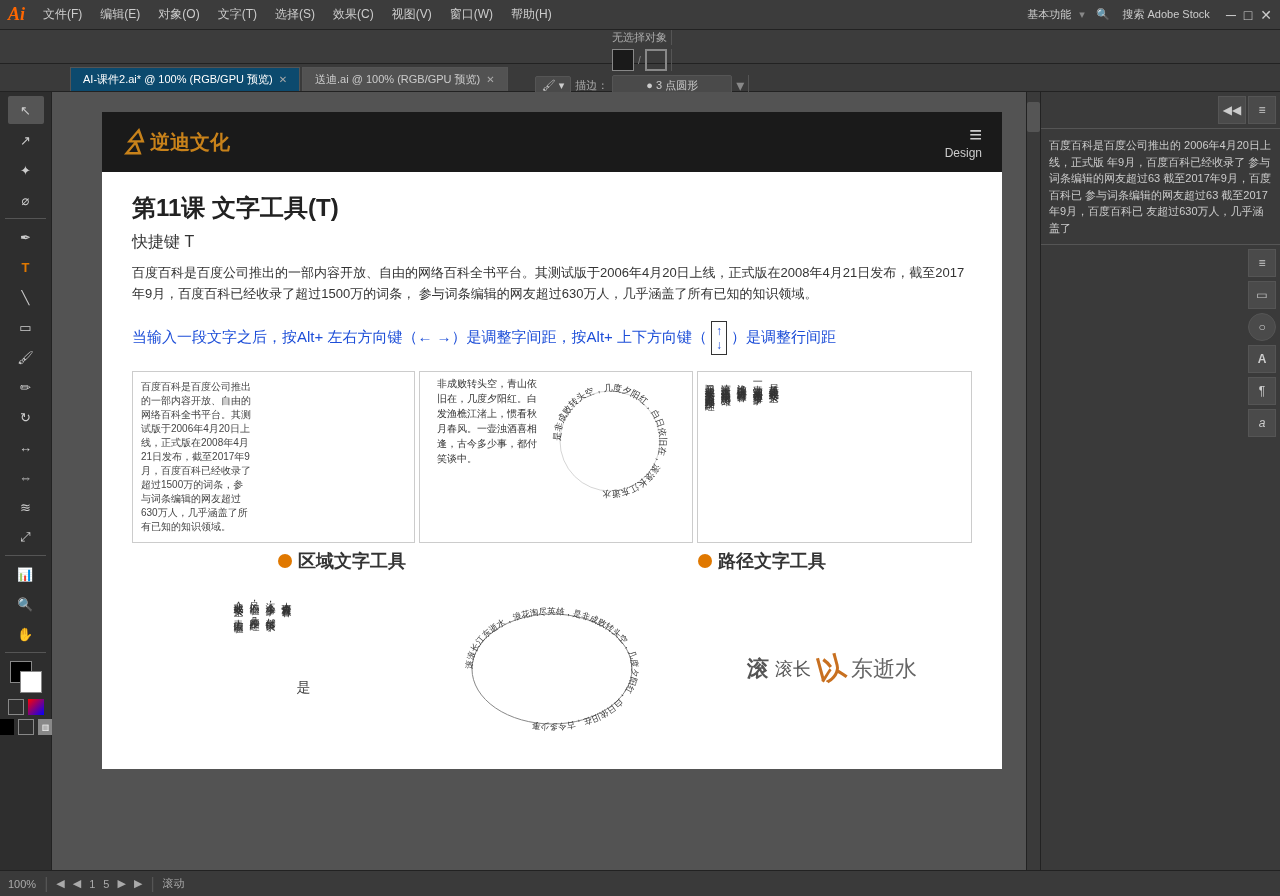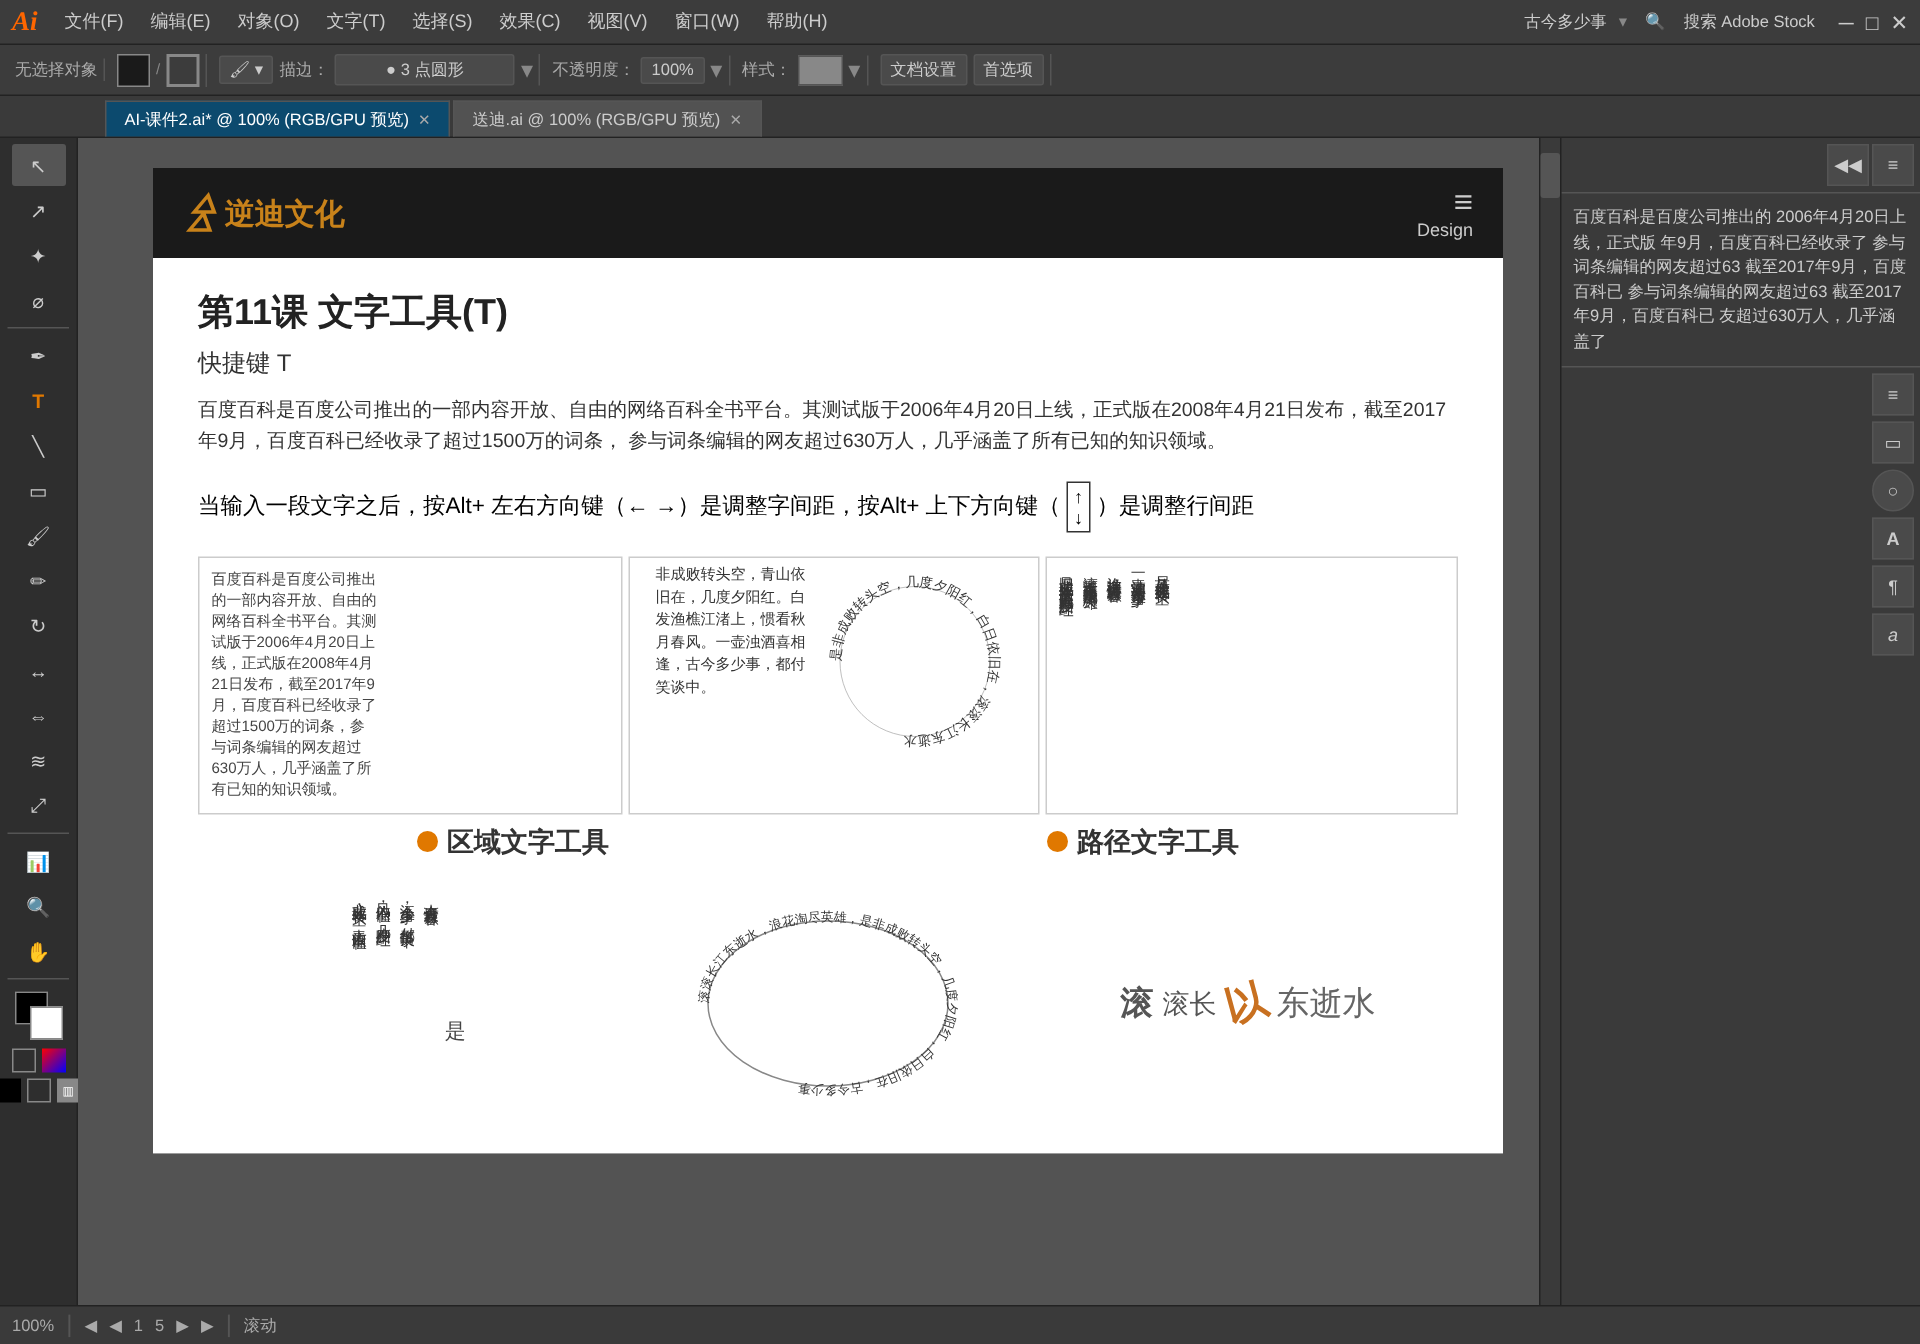--- a/index.html
+++ b/index.html
@@ -23,20 +23,21 @@
     .menu-bar .right-area {
       margin-left: auto; display: flex; align-items: center; gap: 8px;
     }
     .menu-bar .right-area span { color: #ccc; font-size: 12px; }
 
     
     .toolbar {
       width: 100%; height: 34px; background: #3c3c3c;
       display: flex; align-items: center; padding: 0 6px; gap: 4px;
       border-bottom: 1px solid #222;
+      flex-direction: column;
     }
     .toolbar .tool-section {
       display: flex; align-items: center; gap: 4px; padding: 0 4px;
       border-right: 1px solid #555;
     }
     .toolbar .tool-item {
       color: #ccc; font-size: 11px; background: #4a4a4a;
       padding: 2px 6px; border: 1px solid #555; cursor: pointer; border-radius: 2px;
     }
     .toolbar .tool-label { color: #aaa; font-size: 11px; }
@@ -118,21 +119,21 @@
     .lesson-title {
       font-size: 24px; font-weight: bold; color: #222; margin-bottom: 8px;
     }
     .shortcut-line {
       font-size: 16px; color: #333; margin-bottom: 10px;
     }
     .desc-text {
       font-size: 13px; color: #333; line-height: 1.6; margin-bottom: 16px;
     }
     .adjust-text {
-      font-size: 15px; color: #000000; margin-bottom: 16px; display: flex; align-items: center; gap: 4px;
+      font-size: 15px; color: #1d4ed8; margin-bottom: 16px; display: flex; align-items: center; gap: 4px;
     }
     .arrow-box {
       display: inline-flex; flex-direction: column; align-items: center;
       border: 1px solid #333; padding: 2px 4px; font-size: 12px;
     }
 
     
     .tools-label-row {
       display: flex; margin-bottom: 20px;
     }
@@ -200,21 +201,21 @@
     <span class="menu-item">编辑(E)</span>
     <span class="menu-item">对象(O)</span>
     <span class="menu-item">文字(T)</span>
     <span class="menu-item">选择(S)</span>
     <span class="menu-item">效果(C)</span>
     <span class="menu-item">视图(V)</span>
     <span class="menu-item">窗口(W)</span>
     <span class="menu-item">帮助(H)</span>
   </div>
   <div class="right-area">
-    <span style="color:#ccc;font-size:11px;">古今多少事</span>
+    <span style="color:#ccc;font-size:11px;">基本功能</span>
     <span style="color:#888;font-size:11px;">▾</span>
     <span style="color:#888;font-size:11px;margin:0 4px;">🔍</span>
     <span style="color:#ccc;font-size:11px;">搜索 Adobe Stock</span>
     <span style="color:#ccc;font-size:14px;margin-left:8px;">─</span>
     <span style="color:#ccc;font-size:14px;">□</span>
     <span style="color:#ccc;font-size:14px;">✕</span>
   </div>
 </div>
 
 <div class="toolbar">

